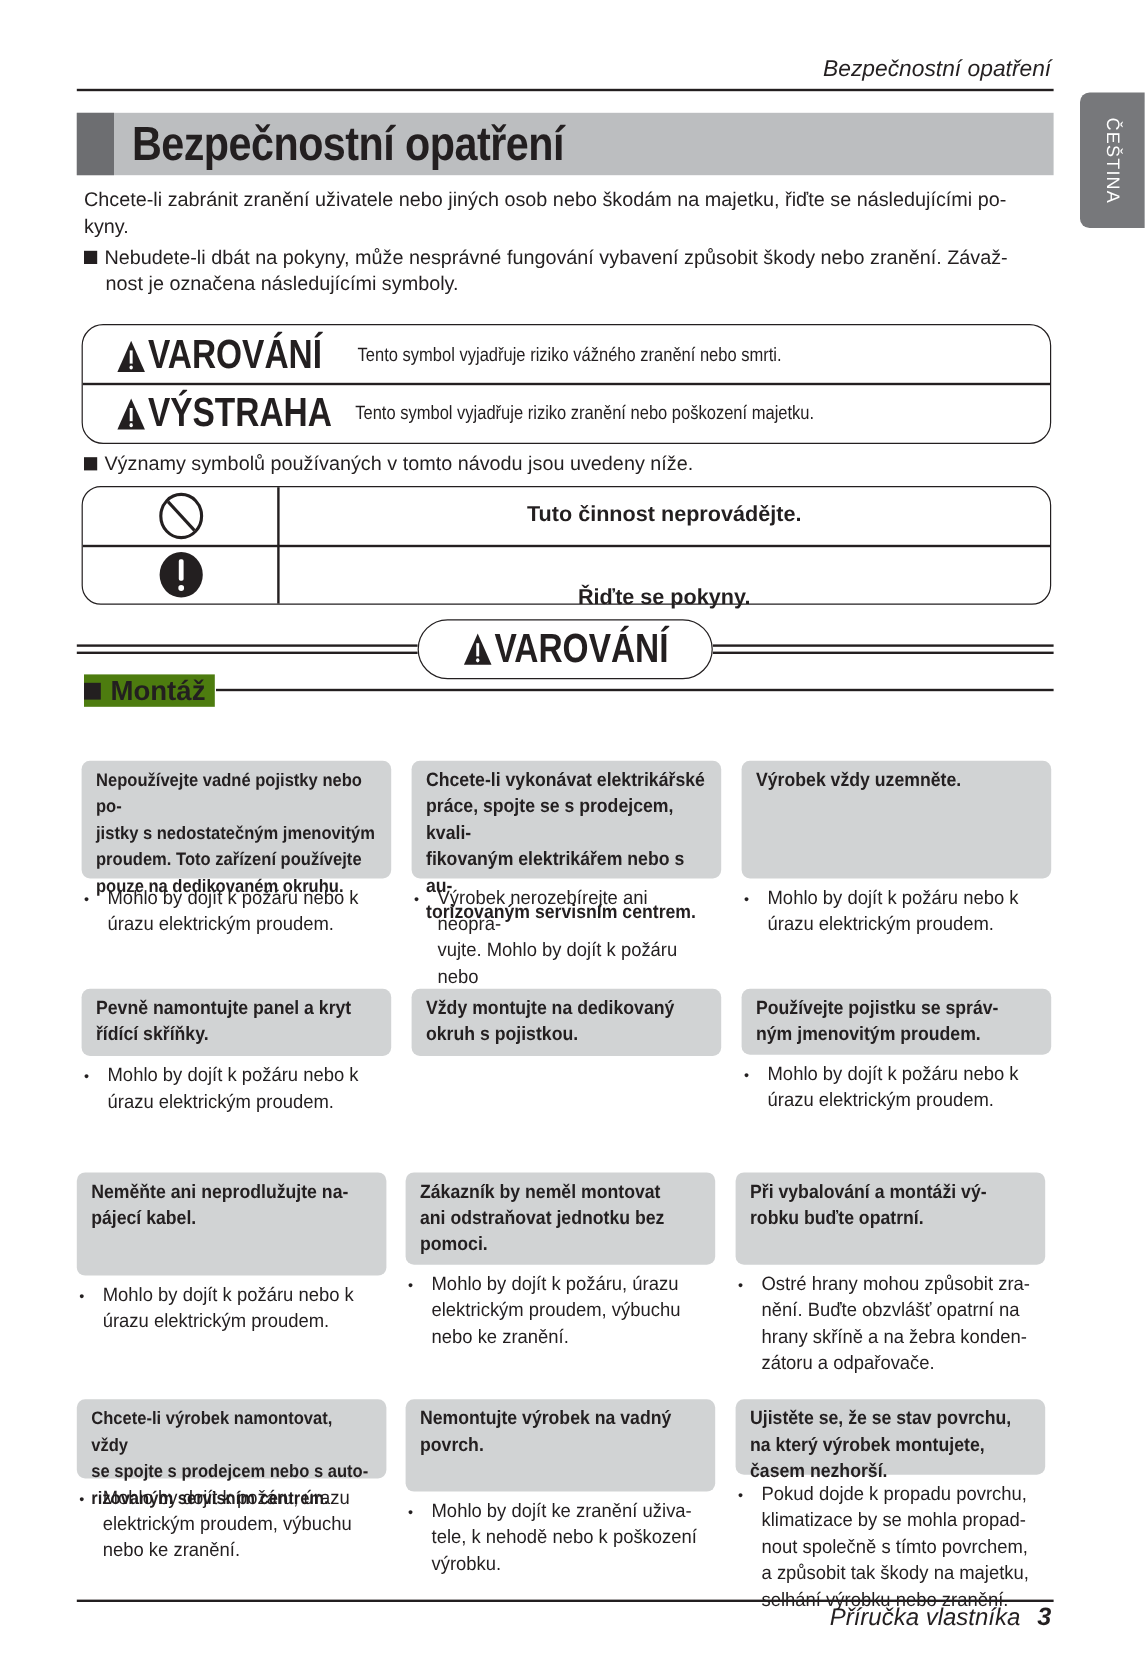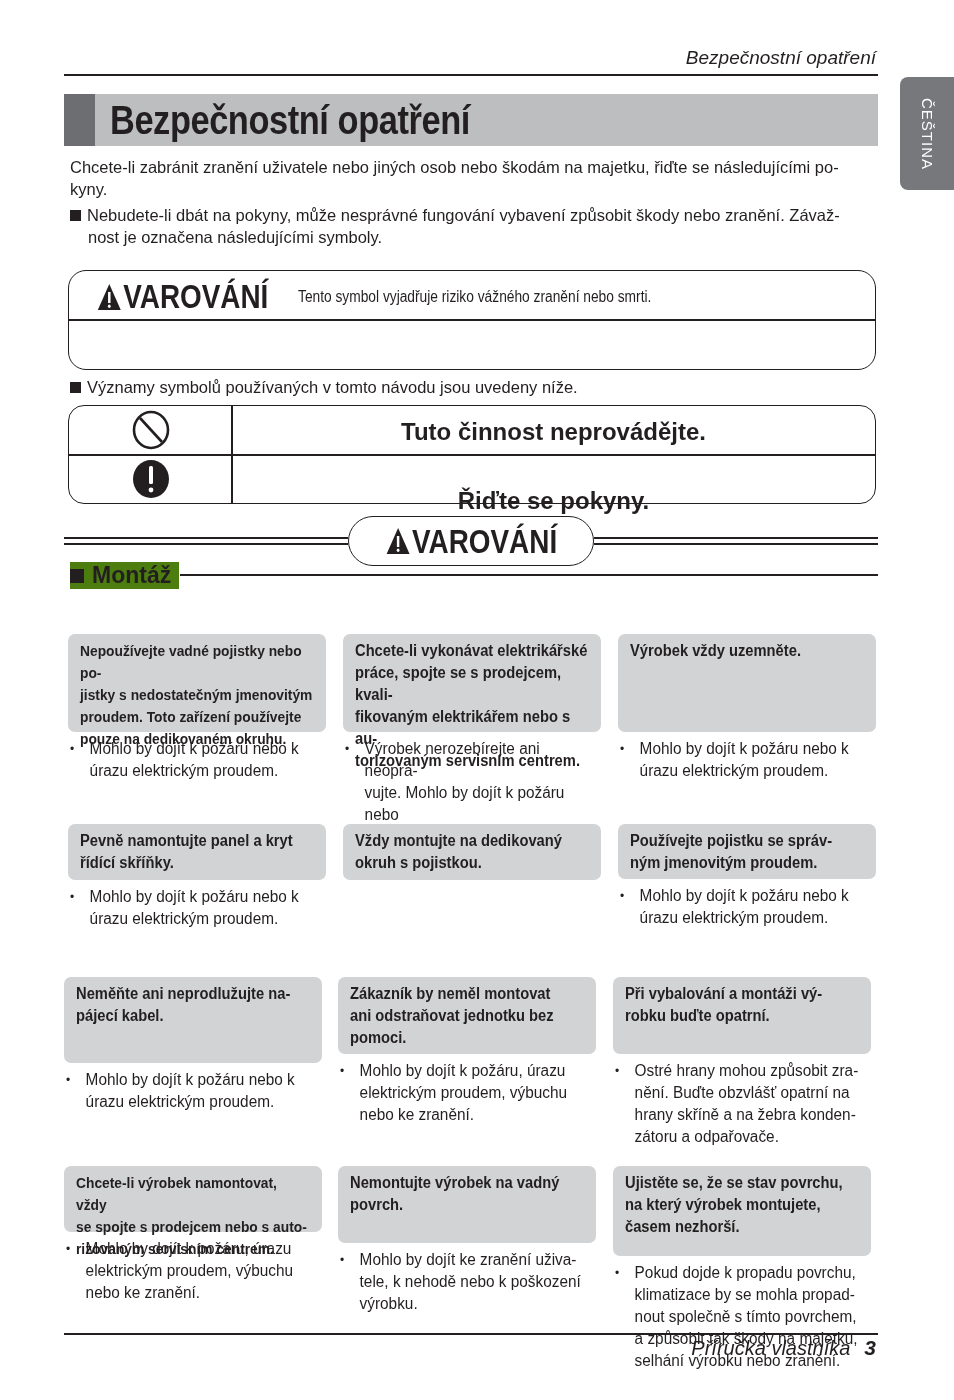--- a/index.html
+++ b/index.html
@@ -39,21 +39,21 @@
 
   .meaning-line { left: 70px; top: 376px; }
 
   
   .sym-table { left: 68px; top: 405px; width: 808px; height: 99px; border: 1.5px solid #231f20; border-radius: 16px; }
   .sym-vdiv { position: absolute; left: 162px; top: 0; bottom: 0; width: 1.5px; background: #231f20; }
   .sym-hdiv { position: absolute; left: 0; right: 0; top: 48px; height: 1.5px; background: #231f20; }
   .sym-icon { position: absolute; left: 62px; width: 40px; height: 40px; }
   .sym-icon.i1 { top: 4px; }
   .sym-icon.i2 { top: 53px; }
-  .sym-label { position: absolute; left: 163px; right: 0; text-align: center; font-size: 24px; font-weight: bold; }
+  .sym-label { position: absolute; left: 163px; right: 0; text-align: center; font-size: 18px; font-weight: bold; }
   .sym-label.l1 { top: 12px; }
   .sym-label.l2 { top: 61px; margin-top: 20px; }
 
   
   .banner-line { height: 1.5px; background: #231f20; }
   .banner-pill { left: 348px; top: 516px; width: 246px; height: 50px; border: 1.5px solid #231f20; border-radius: 25px; background: #fff; display: flex; align-items: center; justify-content: center; }
   .banner-pill .sig-word { transform: scaleX(0.82); transform-origin: center; }
 
   
   .section-head { left: 70px; top: 562px; font-size: 23px; font-weight: bold; display: flex; align-items: center; background: #4d7c0f; padding-right: 8px; }
@@ -102,20 +102,31 @@
       <svg class="tri" viewBox="0 0 30 28">
           <polygon points="15,1 29,27 1,27" fill="#231f20"></polygon>
           <rect x="13.5" y="9" width="3" height="11" fill="#fff"></rect>
           <circle cx="15" cy="23.3" r="1.7" fill="#fff"></circle>
         </svg>
       <span>VAROVÁNÍ</span>
     </span>
     <span class="legend-desc" style="margin-left:-8px">Tento symbol vyjadřuje riziko vážného zranění nebo smrti.</span>
   </div>
   <div class="legend-divider"></div>
+  <div class="legend-row r2">
+    <span class="sig-word">
+      <svg class="tri" viewBox="0 0 30 28">
+          <polygon points="15,1 29,27 1,27" fill="#231f20"></polygon>
+          <rect x="13.5" y="9" width="3" height="11" fill="#fff"></rect>
+          <circle cx="15" cy="23.3" r="1.7" fill="#fff"></circle>
+        </svg>
+      <span>VÝSTRAHA</span>
+    </span>
+    <span class="legend-desc" style="margin-left:-20px">Tento symbol vyjadřuje riziko zranění nebo poškození majetku.</span>
+  </div>
 </div>
 
 <div class="abs para meaning-line">
   <span class="bullet-sq"></span><span>Významy symbolů používaných v tomto návodu jsou uvedeny níže.</span>
 </div>
 
 <div class="abs sym-table">
   <div class="sym-vdiv"></div>
   <div class="sym-hdiv"></div>
   <svg class="sym-icon i1" viewBox="0 0 40 40">
@@ -246,21 +257,21 @@
 <div class="card" style="left:338px;top:1130px;">
   <div class="card-head" style="height:77px">
       <span class="t">Nemontujte výrobek na vadný
 povrch.</span>
     </div>
   <div class="card-body"><span class="t">Mohlo by dojít ke zranění uživa-
 tele, k nehodě nebo k poškození
 výrobku.</span></div>
 </div>
 <div class="card" style="left:613px;top:1130px;">
-  <div class="card-head" style="height:90px">
+  <div class="card-head" style="height:63px">
       <span class="t">Ujistěte se, že se stav povrchu,
 na který výrobek montujete,
 časem nezhorší.</span>
     </div>
   <div class="card-body"><span class="t">Pokud dojde k propadu povrchu,
 klimatizace by se mohla propad-
 nout společně s tímto povrchem,
 a způsobit tak škody na majetku,
 selhání výrobku nebo zranění.</span></div>
 </div>

